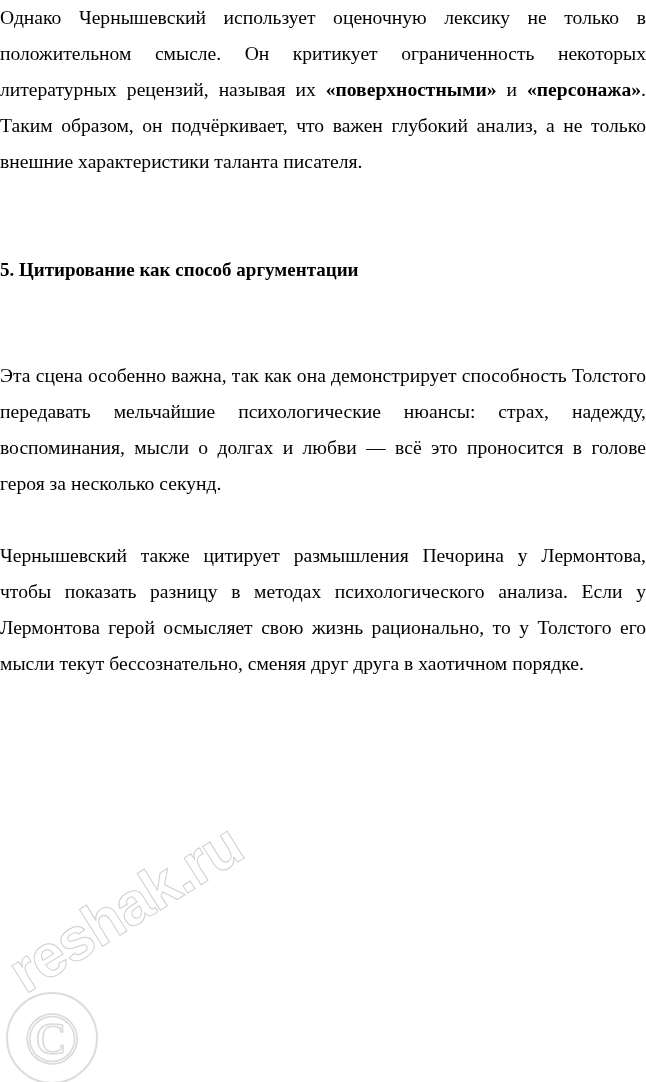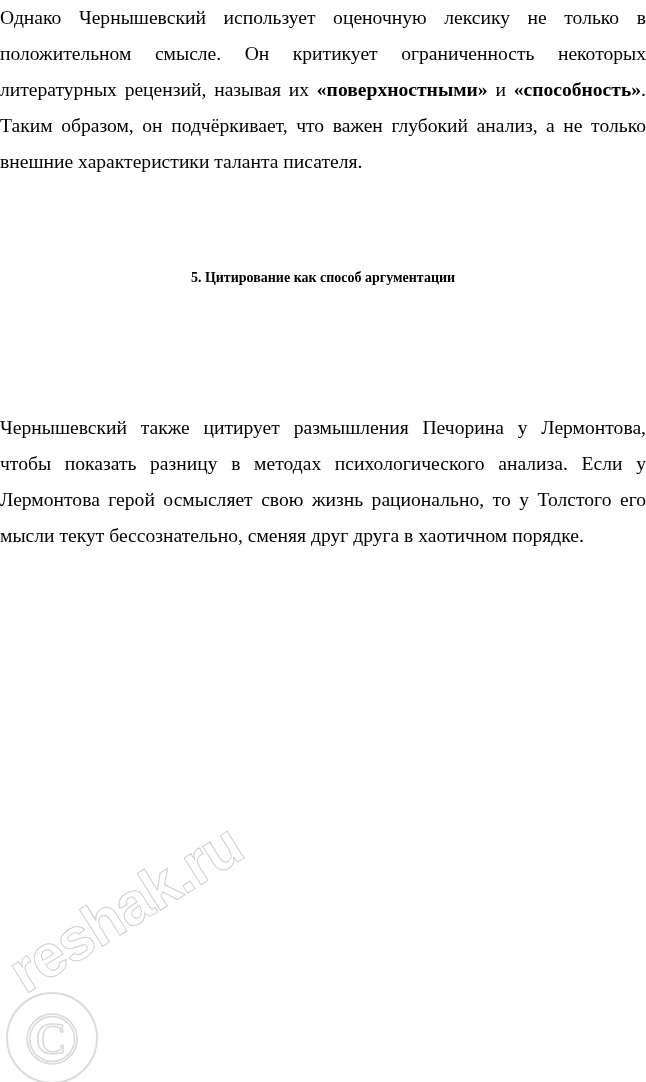--- a/index.html
+++ b/index.html
@@ -89,26 +89,26 @@
     font-size: 19.6px;
     line-height: 36px;
     text-align: justify;
     text-align-last: left;
     letter-spacing: 0px;
     word-spacing: 0px;
     hyphens: none;
   }
 
   h3.heading {
-    margin: 8px;
+    margin: 0;
     padding: 0;
-    font-size: 14px;
+    font-size: 19px;
     line-height: 36px;
     font-weight: 700;
-    text-align: center;
+    text-align: left;
   }
 
   .gap {
     height: 36px;
   }
   .gap-sm {
     height: 34px;
   }
 
   b, strong {
@@ -121,34 +121,35 @@
 <div id="page">
 
   <div id="watermark">
     <div class="wm-text">reshak.ru</div>
     <div class="wm-circle"></div>
     <div class="wm-c">©</div>
   </div>
 
   <div id="content">
 
-    <p class="para"><span>Однако Чернышевский использует оценочную лексику не только в положительном смысле. Он критикует ограниченность некоторых литературных рецензий, называя их </span><b>«поверхностными»</b><span> и </span><b>«способность»</b><span>. Таким образом, он подчёркивает, что важен глубокий анализ, а не только внешние характеристики таланта писателя.</span></p>
+    <p class="para"><span>Однако Чернышевский использует оценочную лексику не только в положительном смысле. Он критикует ограниченность некоторых литературных рецензий, называя их </span><b>«поверхностными»</b><span> и </span><b>«персонажа»</b><span>. Таким образом, он подчёркивает, что важен глубокий анализ, а не только внешние характеристики таланта писателя.</span></p>
 
     <div class="gap"></div>
 
 
     <div class="gap"></div>
 
     <h3 class="heading">5. Цитирование как способ аргументации</h3>
 
     <div class="gap-sm"></div>
 
 
     <div class="gap"></div>
 
+    <p class="para">Эта сцена особенно важна, так как она демонстрирует способность Толстого передавать мельчайшие психологические нюансы: страх, надежду, воспоминания, мысли о долгах и любви — всё это проносится в голове героя за несколько секунд.</p>
 
     <div class="gap"></div>
 
     <p class="para">Чернышевский также цитирует размышления Печорина у Лермонтова, чтобы показать разницу в методах психологического анализа. Если у Лермонтова герой осмысляет свою жизнь рационально, то у Толстого его мысли текут бессознательно, сменяя друг друга в хаотичном порядке.</p>
 
     <div class="gap"></div>
 
 
     <div class="gap"></div>
 

